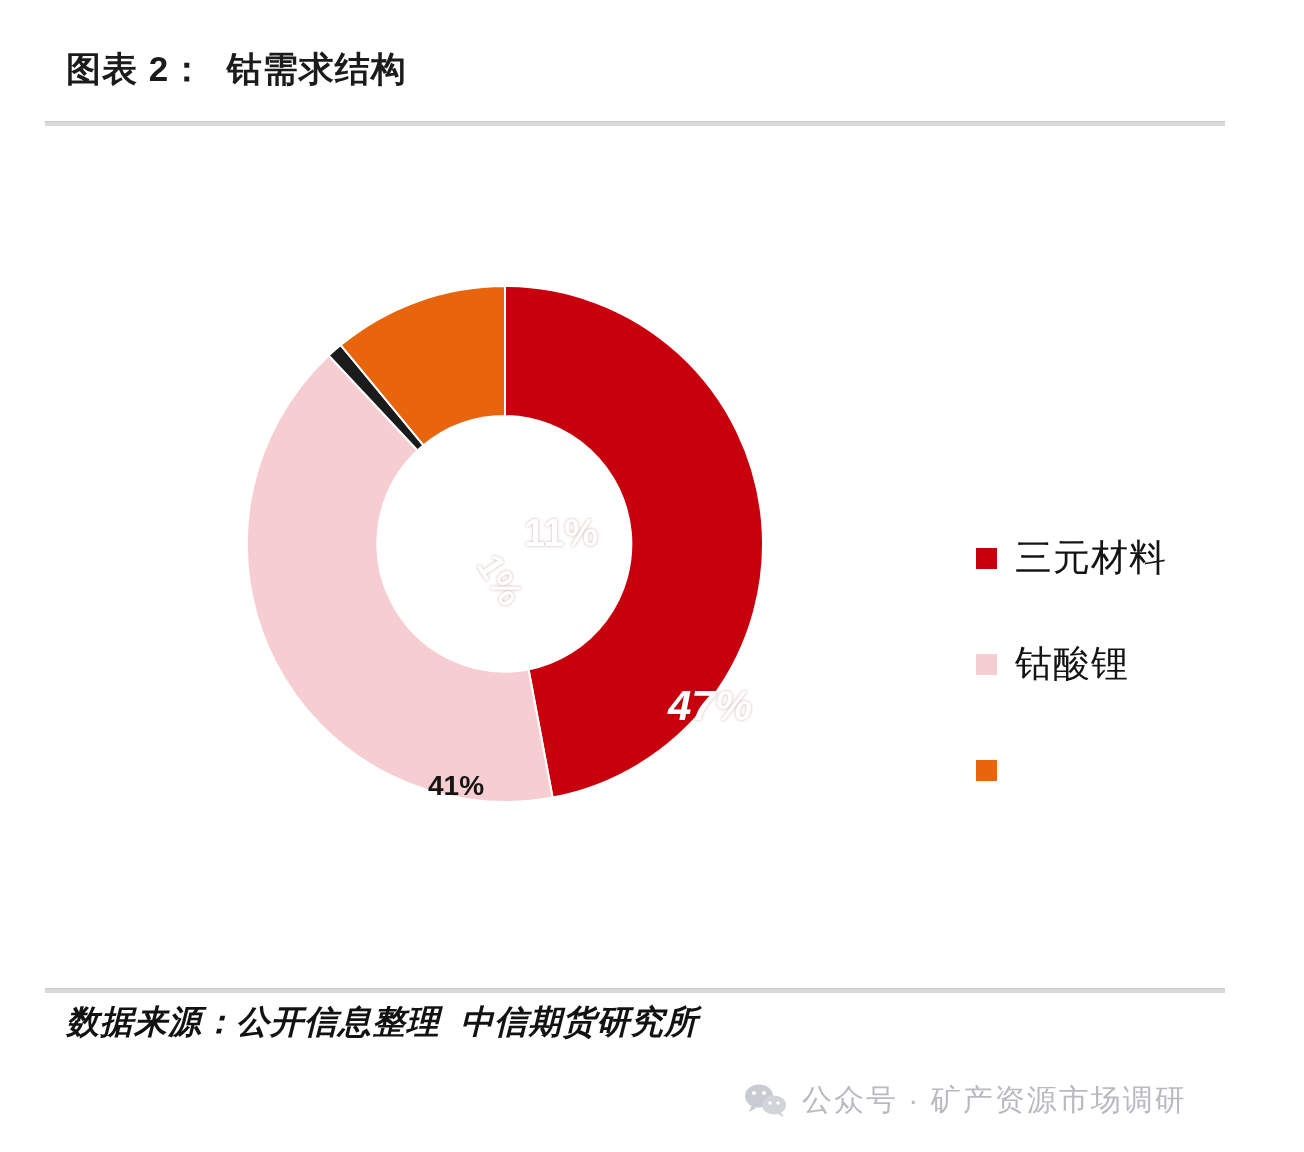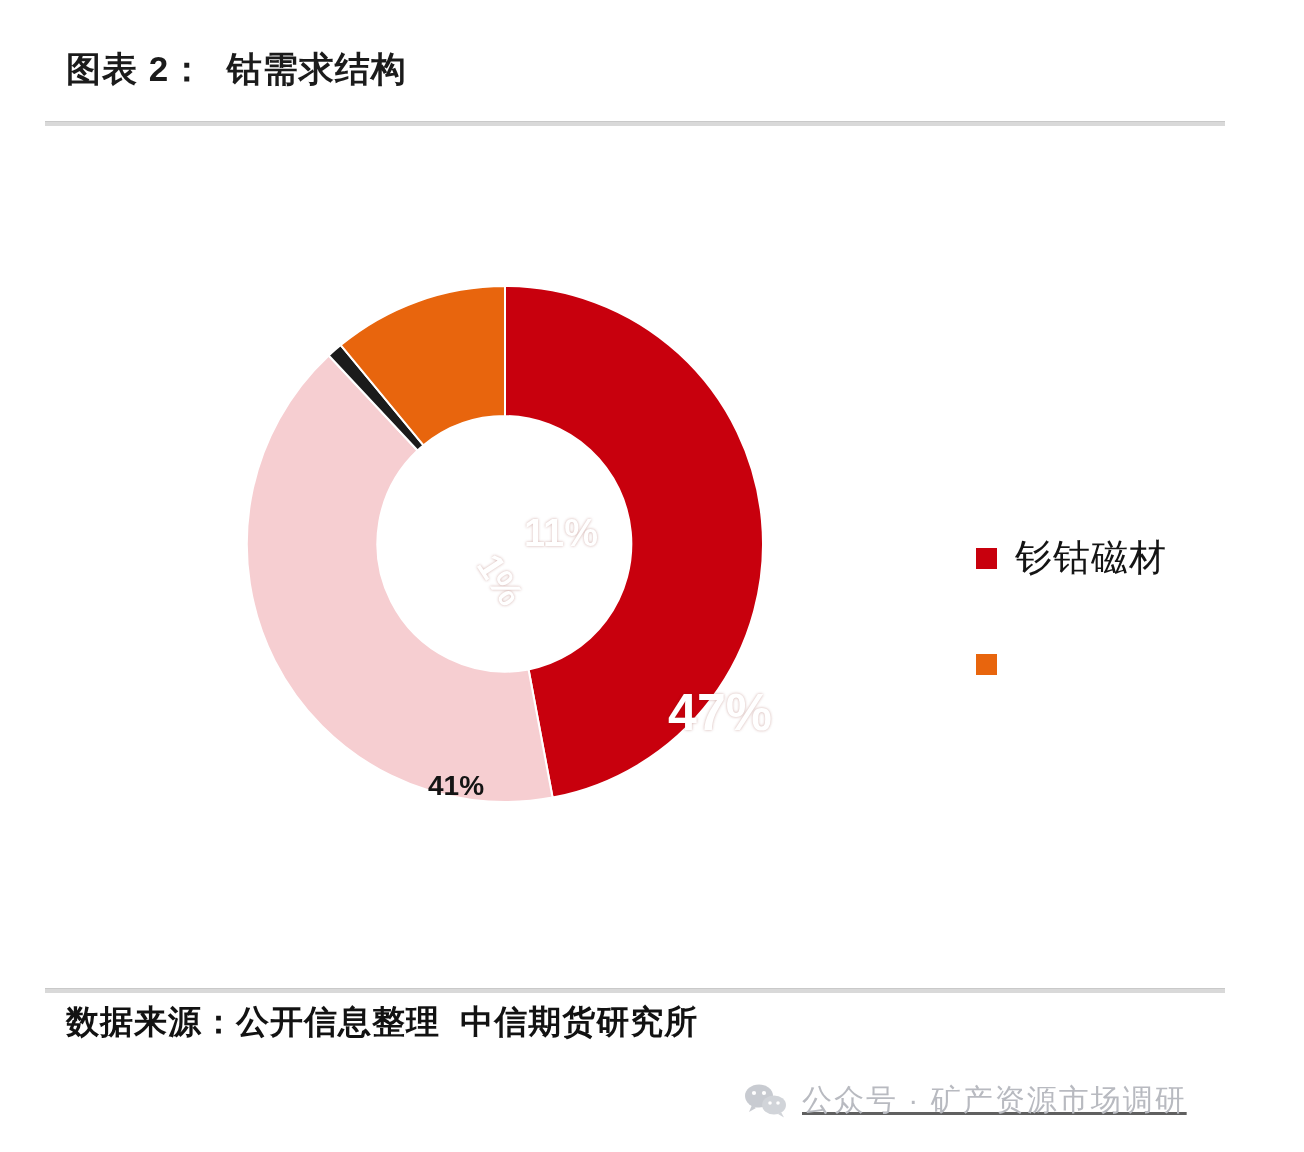--- a/index.html
+++ b/index.html
@@ -76,21 +76,22 @@
   .slice-label.on-dark {
     color: #ffffff;
     text-shadow: 0 0 3px rgba(120,20,10,0.35);
   }
   .slice-label.on-light {
     color: #141414;
   }
   .lbl-47 {
     left: 528px;
     top: 532px;
-    font-size: 52px;
+    font-size: 42px;
+    font-style: italic;
   }
   .lbl-41 {
     left: 288px;
     top: 620px;
     font-size: 28px;
   }
   .lbl-11 {
     left: 384px;
     top: 362px;
     font-size: 38px;
@@ -131,30 +132,30 @@
   
   .source-note {
     position: absolute;
     left: 66px;
     top: 1000px;
     font-size: 33px;
     font-weight: 700;
     color: #121212;
     letter-spacing: 1px;
     white-space: pre;
+    font-style: italic;
   }
 
   .watermark {
     position: absolute;
     left: 744px;
     top: 1080px;
     display: flex;
     align-items: center;
     opacity: 0.62;
-    text-decoration: underline;
   }
   .wechat-icon {
     width: 44px;
     height: 34px;
     margin-right: 14px;
     flex: 0 0 44px;
   }
   .watermark-text {
     font-size: 30px;
     color: #8d909a;
@@ -190,23 +191,27 @@
 
     <div class="slice-label on-dark lbl-47">47%</div>
     <div class="slice-label on-light lbl-41">41%</div>
     <div class="slice-label on-dark lbl-1">1%</div>
     <div class="slice-label on-dark lbl-11">11%</div>
 
     <div class="legend">
 
       <div class="legend-item">
         <span class="legend-swatch" style="background:#c8000d"></span>
-        <span class="legend-label">钐钴磁材</span>
+        <span class="legend-label">三元材料</span>
       </div>
 
+      <div class="legend-item">
+        <span class="legend-swatch" style="background:#f6ced1"></span>
+        <span class="legend-label">钴酸锂</span>
+      </div>
 
 
       <div class="legend-item">
         <span class="legend-swatch" style="background:#e8650d"></span>
       </div>
 
     </div>
   </div>
 
   <div class="rule rule-bottom"></div>

